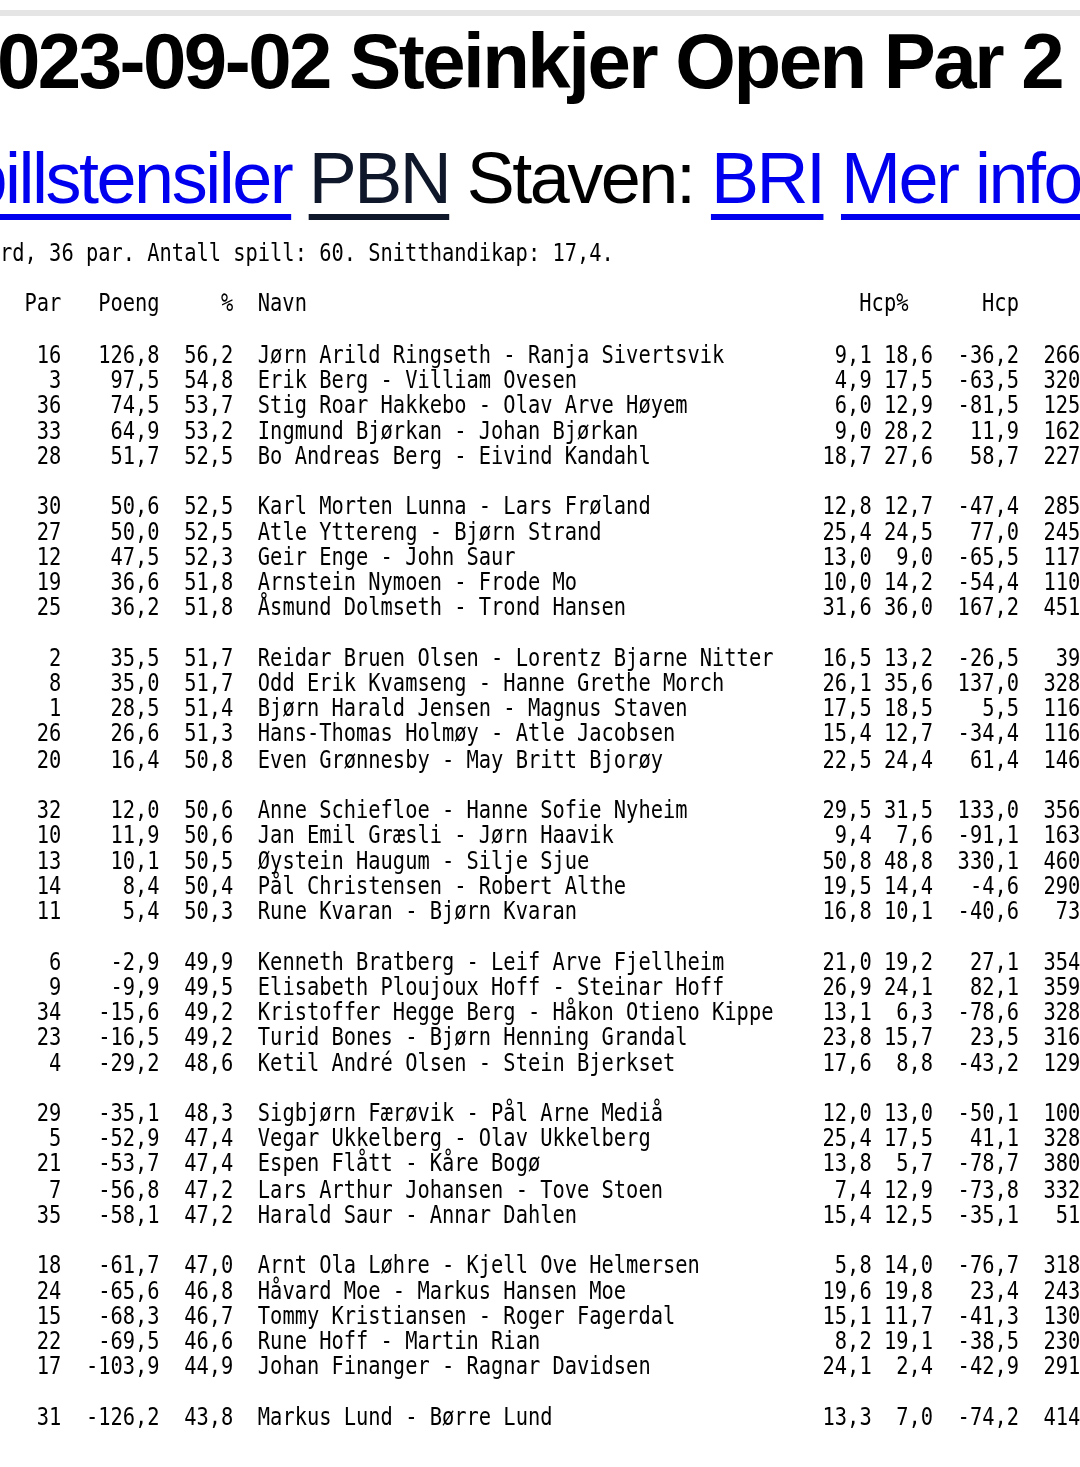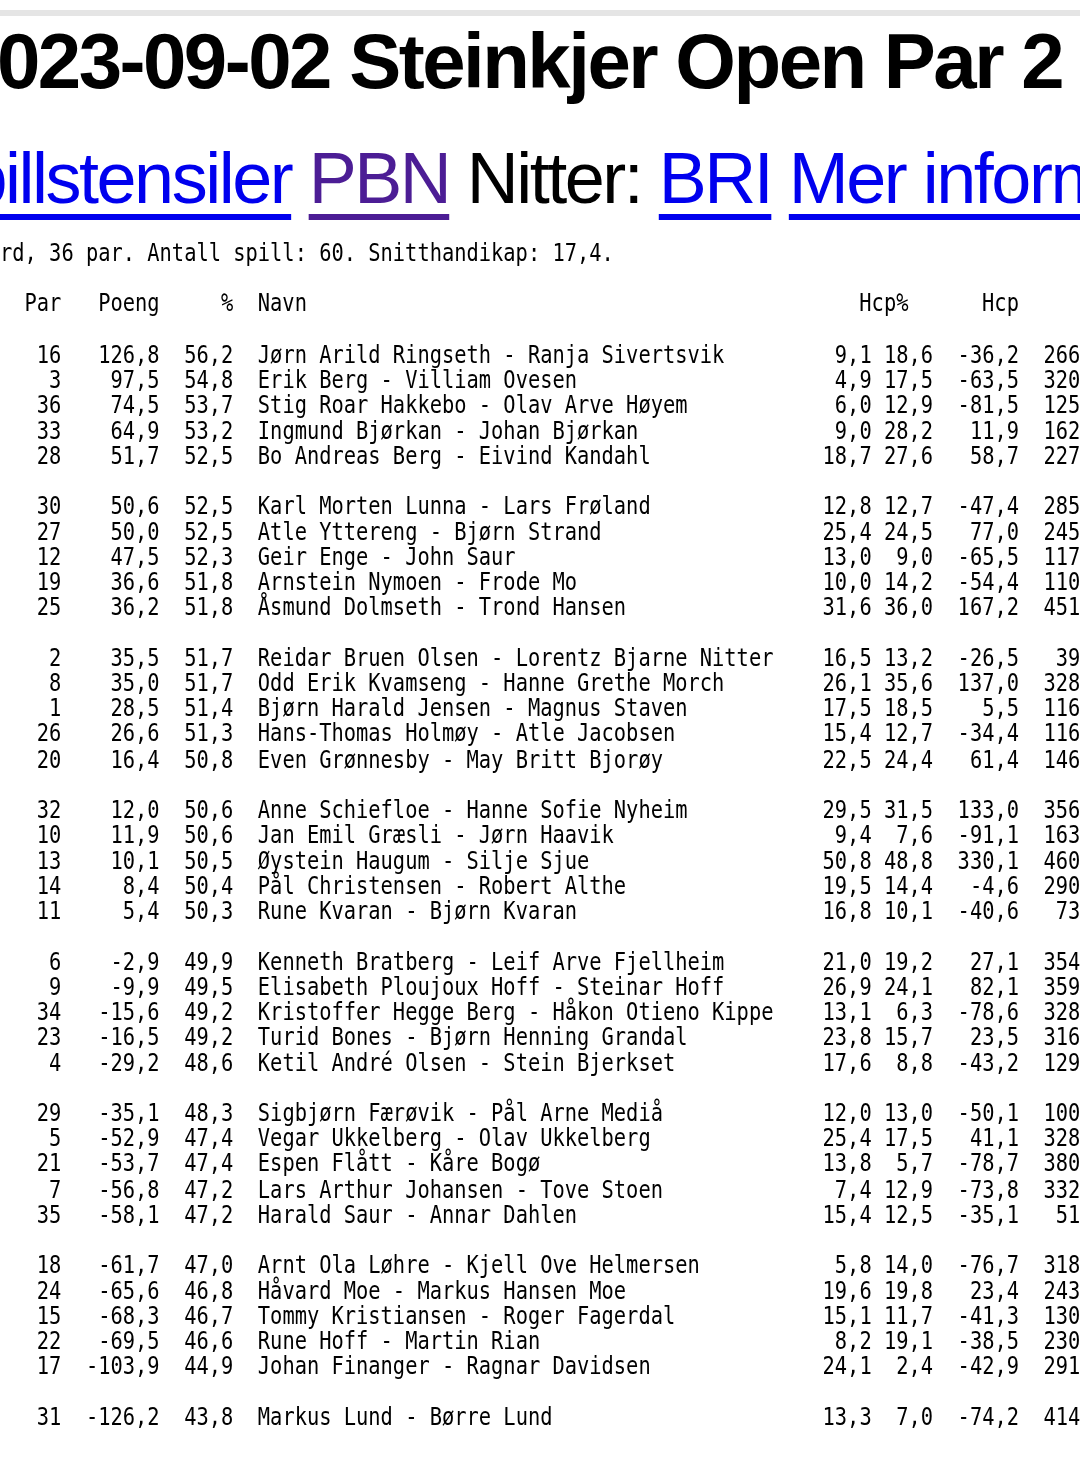--- a/index.html
+++ b/index.html
@@ -41,21 +41,21 @@
     line-height: 1;
     color: #000000;
   }
   .links-row a {
     text-decoration: underline;
     text-decoration-thickness: 6px;
     text-underline-offset: 11px;
     cursor: pointer;
   }
   a.lnk { color: #0000EE; }
-  a.lnk-visited { color: #4c1d95; }
+  a.lnk-visited { color: #0f172a; }
   .cut-left { margin-left: -78px; }
   .results-pre {
     position: absolute;
     top: 240px;
     left: 0;
     margin: 0;
     font-family: "DejaVu Sans Mono", "Liberation Mono", monospace;
     font-size: 20.4px;
     line-height: 20.24px;
     white-space: pre;
@@ -64,21 +64,21 @@
     transform-origin: top left;
   }
 </style>
 </head>
 <body>
 
 <div class="top-separator"></div>
 
 <h1 class="page-title">2023-09-02  Steinkjer Open Par 2</h1>
 
-<div class="links-row"><a class="lnk cut-left">Spillstensiler</a> <a class="lnk-visited">PBN</a> <span>Nitter:</span> <a class="lnk">BRI</a> <a class="lnk">Mer informasjon</a></div>
+<div class="links-row"><a class="lnk cut-left">Spillstensiler</a> <a class="lnk-visited">PBN</a> <span>Staven:</span> <a class="lnk">BRI</a> <a class="lnk">Mer informasjon</a></div>
 
 <pre class="results-pre"><span>rd, 36 par. Antall spill: 60. Snitthandikap: 17,4.</span>
 
 <span id="column-headers">  Par   Poeng     %  Navn                                             Hcp%      Hcp</span>
 
 <span id="rows-container"><span><span>   16</span><span>   126,8</span><span>  56,2</span><span>  Jørn Arild Ringseth - Ranja Sivertsvik        </span><span> 9,1</span><span> 18,6</span><span>  -36,2</span><span>  266</span>
 </span><span><span>    3</span><span>    97,5</span><span>  54,8</span><span>  Erik Berg - Villiam Ovesen                    </span><span> 4,9</span><span> 17,5</span><span>  -63,5</span><span>  320</span>
 </span><span><span>   36</span><span>    74,5</span><span>  53,7</span><span>  Stig Roar Hakkebo - Olav Arve Høyem           </span><span> 6,0</span><span> 12,9</span><span>  -81,5</span><span>  125</span>
 </span><span><span>   33</span><span>    64,9</span><span>  53,2</span><span>  Ingmund Bjørkan - Johan Bjørkan               </span><span> 9,0</span><span> 28,2</span><span>   11,9</span><span>  162</span>
 </span><span><span>   28</span><span>    51,7</span><span>  52,5</span><span>  Bo Andreas Berg - Eivind Kandahl              </span><span>18,7</span><span> 27,6</span><span>   58,7</span><span>  227</span>

